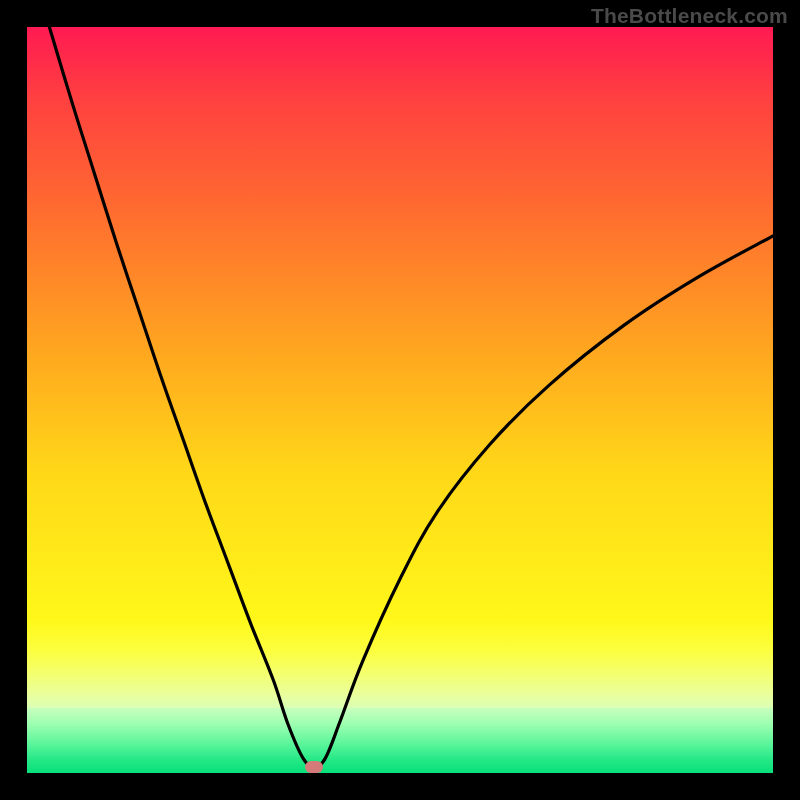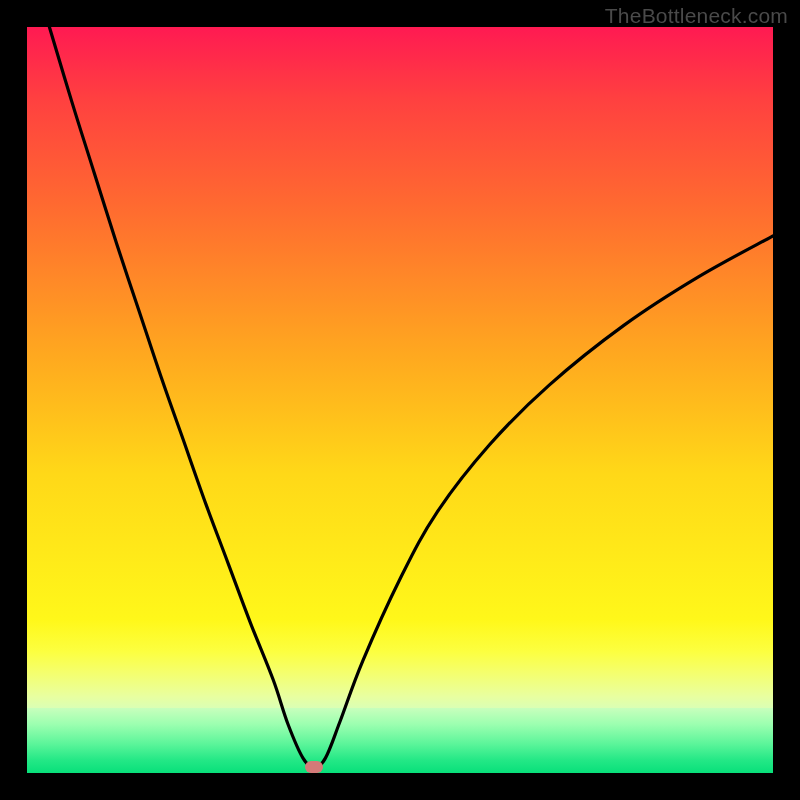--- a/index.html
+++ b/index.html
@@ -88,21 +88,21 @@
     background: #d47a78;
     border-radius: 6px;
     transform: translate(-50%, -50%);
   }
   .watermark {
     position: absolute;
     top: 4px;
     right: 12px;
     color: #4a4a4a;
     font-size: 21px;
-    font-weight: 400;
+    font-weight: 700;
     letter-spacing: 0.2px;
   }
 </style>
 </head>
 <body>
 
 <div class="frame">
 
   <div class="plot">
 

